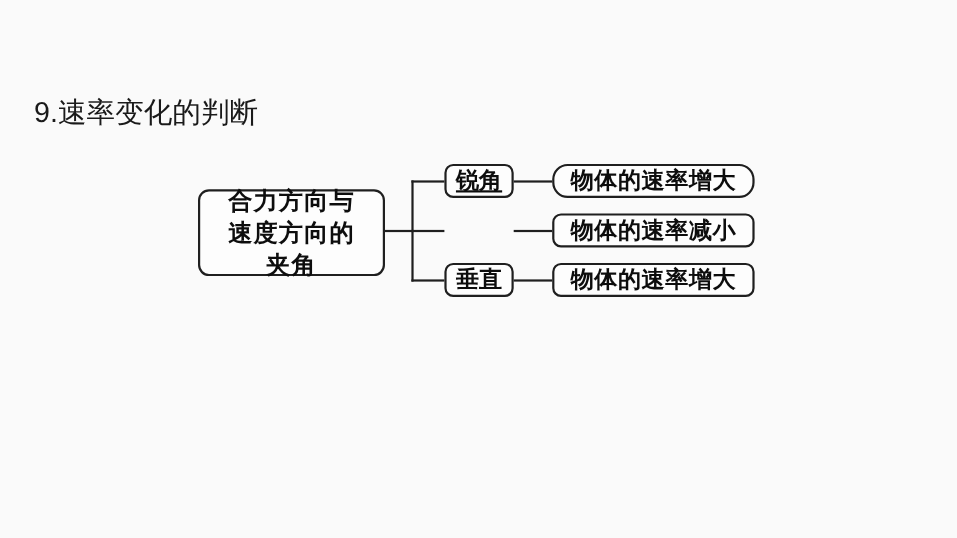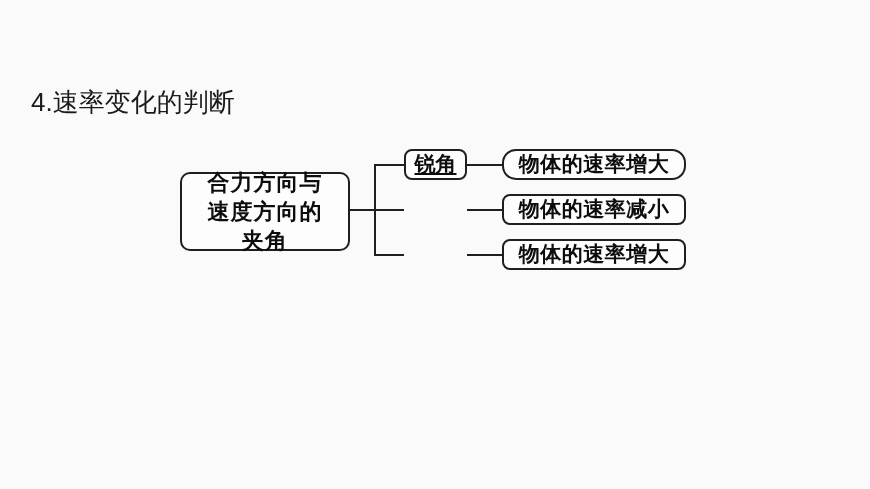--- a/index.html
+++ b/index.html
@@ -131,21 +131,21 @@
     left: 467px;
     width: 35px;
   }
   #line-link-0 { top: 164px; }
   #line-link-1 { top: 209px; }
   #line-link-2 { top: 254px; }
 </style>
 </head>
 <body>
 
-<div id="slide-title">4.速率变化的判断</div>
+<div id="slide-title">9.速率变化的判断</div>
 
 <div id="diagram">
 
   <div class="node" id="node-root">
     <span class="root-text">合力方向与速度方向的夹角</span>
   </div>
 
   <div class="line line-h" id="line-trunk"></div>
   <div class="line line-v" id="line-spine"></div>
 
@@ -158,18 +158,21 @@
     <span>物体的速率增大</span>
   </div>
 
   <div class="line line-h line-branch" id="line-branch-1"></div>
   <div class="line line-h line-link" id="line-link-1"></div>
   <div class="node node-result" id="node-result-1">
     <span>物体的速率减小</span>
   </div>
 
   <div class="line line-h line-branch" id="line-branch-2"></div>
+  <div class="node node-angle" id="node-angle-2">
+    <span>垂直</span>
+  </div>
   <div class="line line-h line-link" id="line-link-2"></div>
   <div class="node node-result" id="node-result-2">
     <span>物体的速率增大</span>
   </div>
 
 </div>
 
 </body></html>

